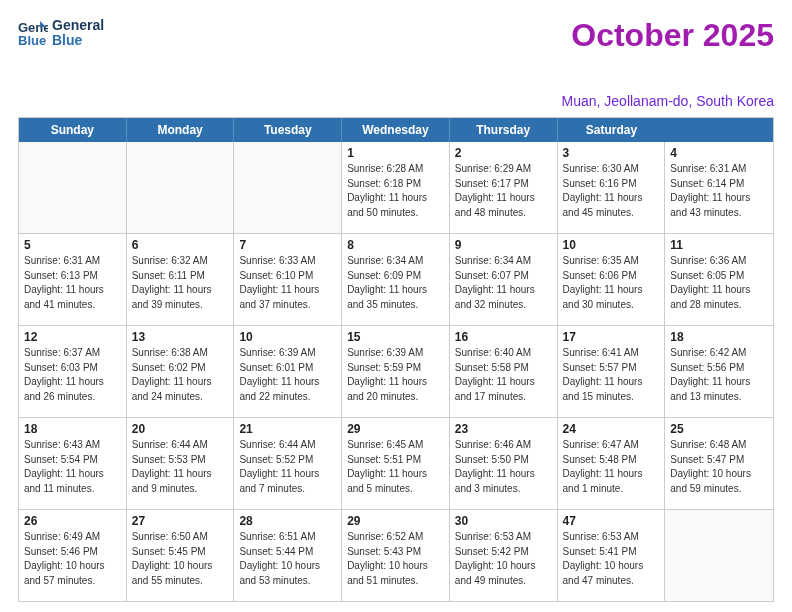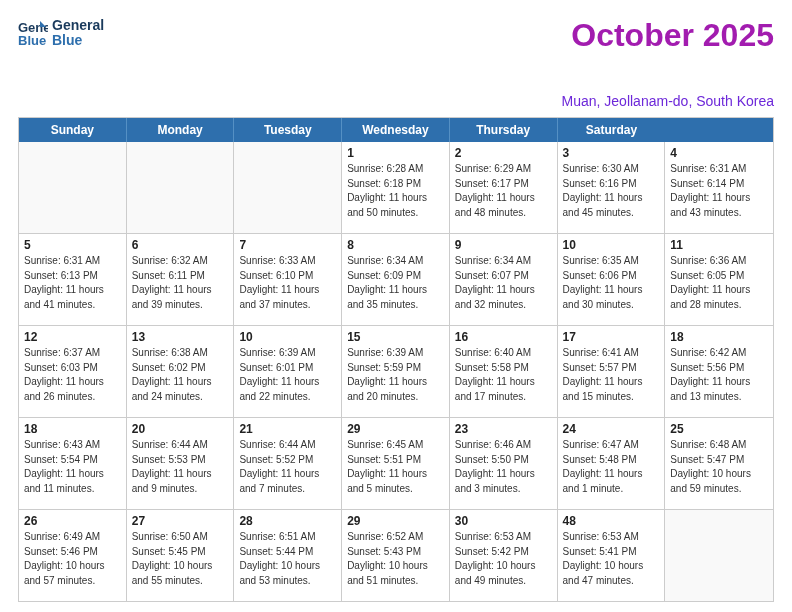--- a/index.html
+++ b/index.html
@@ -260,20 +260,20 @@
           </div>
           <div class="cal-cell">
             <span class="day-num">29</span>
             <div class="cell-text">Sunrise: 6:52 AM<br>Sunset: 5:43 PM<br>Daylight: 10 hours<br>and 51 minutes.</div>
           </div>
           <div class="cal-cell">
             <span class="day-num">30</span>
             <div class="cell-text">Sunrise: 6:53 AM<br>Sunset: 5:42 PM<br>Daylight: 10 hours<br>and 49 minutes.</div>
           </div>
           <div class="cal-cell">
-            <span class="day-num">48</span>
+            <span class="day-num">47</span>
             <div class="cell-text">Sunrise: 6:53 AM<br>Sunset: 5:41 PM<br>Daylight: 10 hours<br>and 47 minutes.</div>
           </div>
           <div class="cal-cell empty"></div>
         </div>
       </div>
   </div>
 </div>
 
 </body></html>

